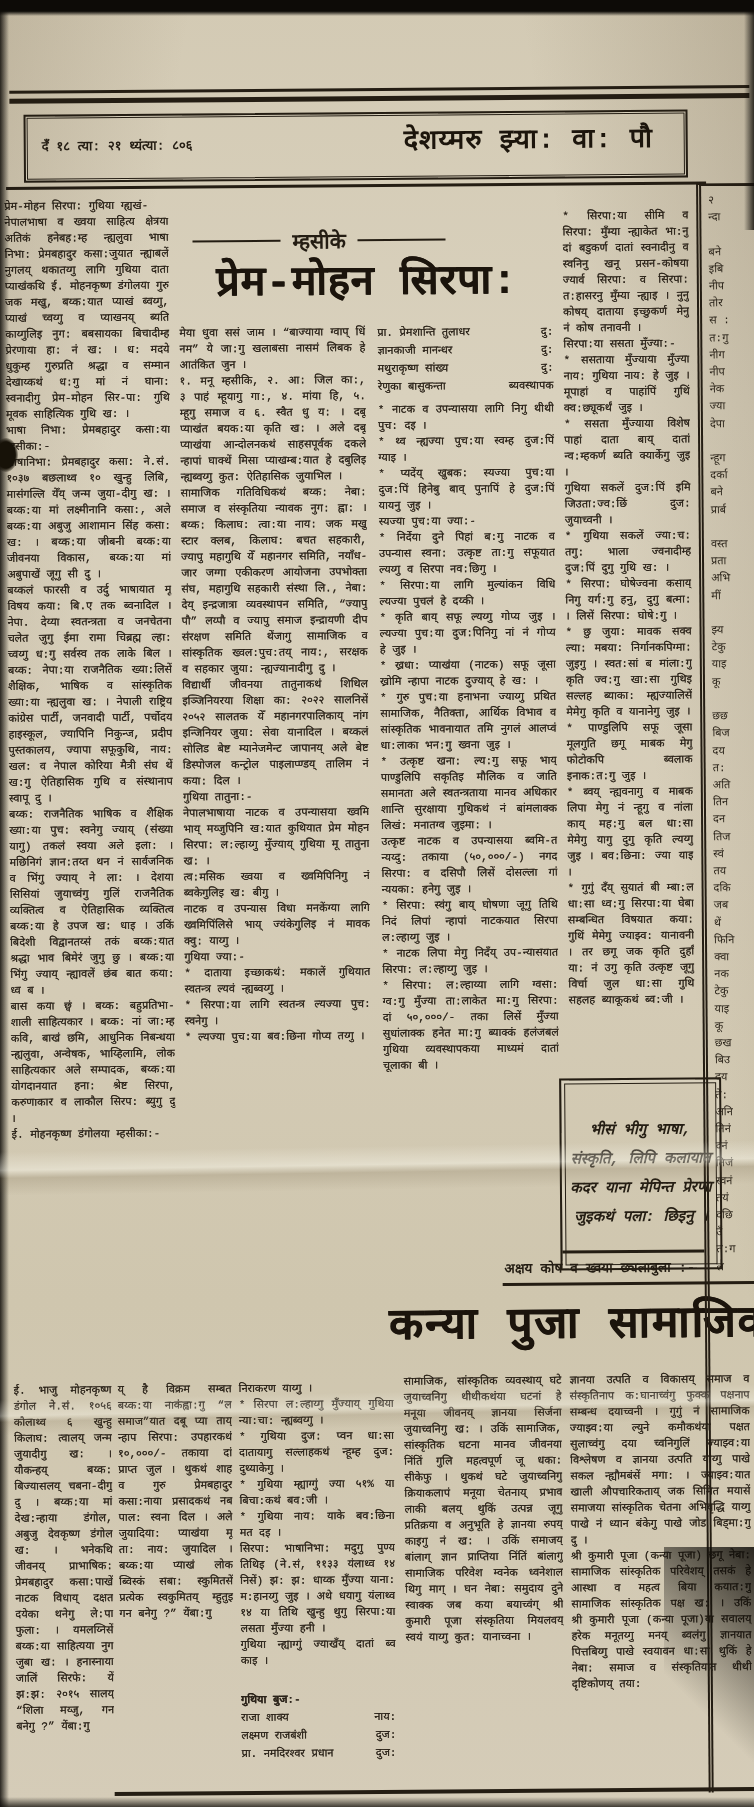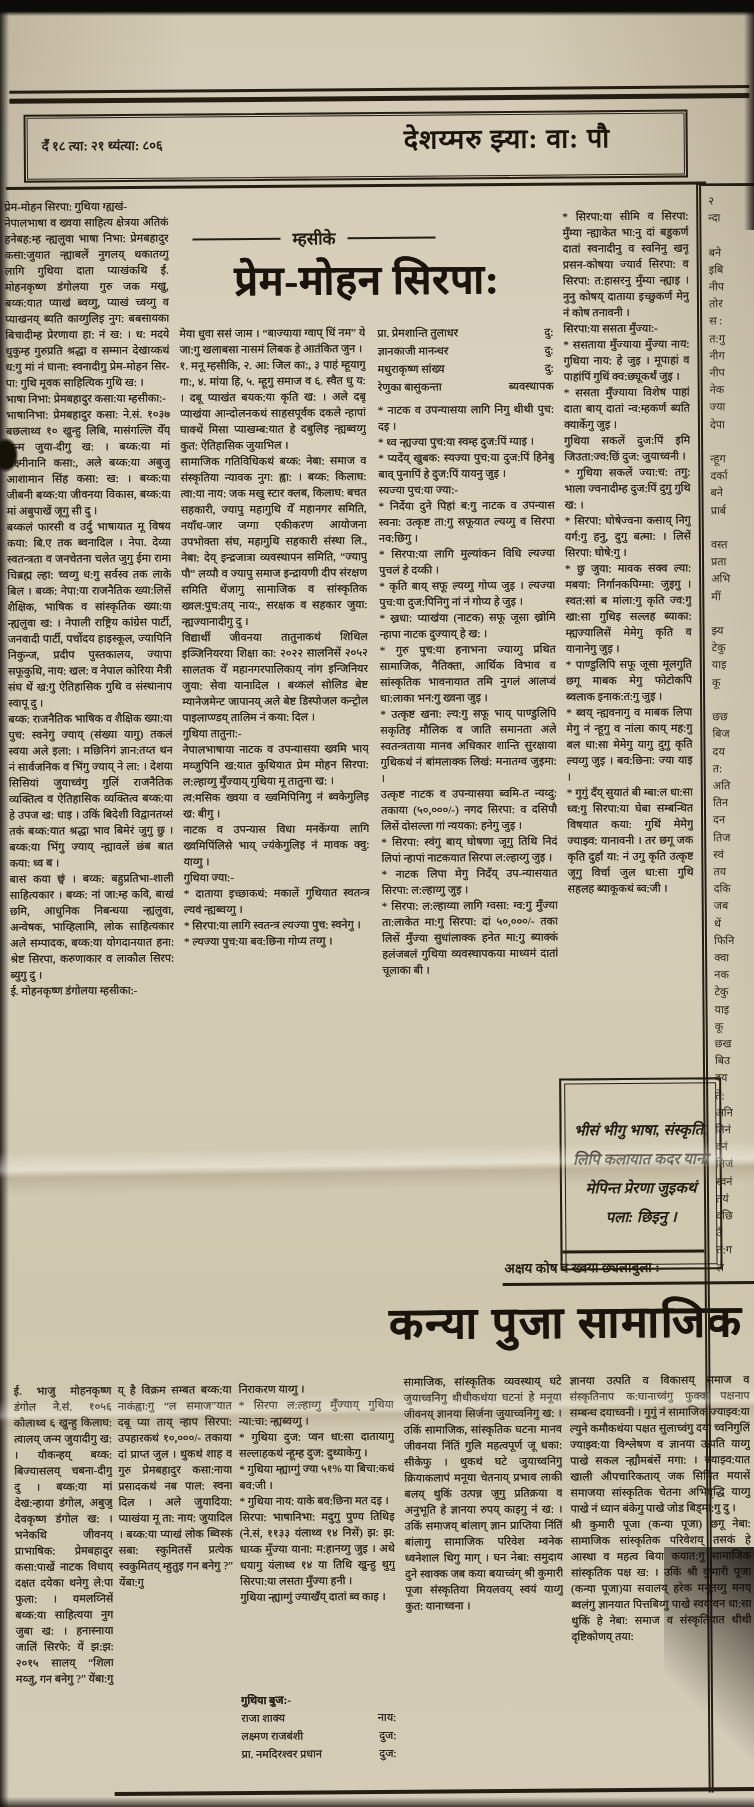--- a/index.html
+++ b/index.html
@@ -1,32 +1,32 @@
 <!DOCTYPE html>
 <html><head>
 <meta charset="utf-8">
 <style>
   html,body{margin:0;padding:0;background:#141009;}
   #stage{position:relative;width:754px;height:1807px;overflow:hidden;
          background:
            linear-gradient(100deg, rgba(120,104,78,.22), rgba(0,0,0,0) 18%),
            linear-gradient(260deg, rgba(110,95,70,.25), rgba(0,0,0,0) 22%),
            linear-gradient(180deg,#d3cab4 0%,#d9d1bd 22%,#d6cdb8 48%,#cfc6ae 72%,#d5ccb8 100%);
-         font-family:Liberation Serif, serif;}
+         font-family:Liberation Mono, monospace;}
   .tilt{position:absolute;inset:0;transform:rotate(-0.45deg);transform-origin:50% 38%;}
   .col{position:absolute;font-size:11px;line-height:16px;color:#2a2218;
        text-align:justify;white-space:pre-line;overflow:hidden;
        text-shadow:0.25px 0 0 rgba(42,34,24,.75);}
   .rule{position:absolute;background:#241d13;}
   .hbox{position:absolute;border:2.5px solid #241d13;box-shadow:inset 0 0 0 1px #d9d1bd, inset 0 0 0 2px #241d13;}
   .edition{position:absolute;font-size:13px;font-weight:bold;color:#241d13;white-space:nowrap;}
   .masthead{position:absolute;font-size:27px;font-weight:bold;color:#1c150c;white-space:nowrap;letter-spacing:1px;}
   .sect{position:absolute;display:flex;align-items:center;gap:12px;color:#241d13;}
   .sect .dash{height:2px;background:#241d13;flex:0 0 88px;}
-  .sect .lbl{font-size:17px;font-weight:bold;white-space:nowrap;}
+  .sect .lbl{font-size:21px;font-weight:bold;white-space:nowrap;}
   .headline1{position:absolute;font-size:41px;font-weight:bold;color:#1b140c;white-space:nowrap;
              text-align:center;letter-spacing:1px;text-shadow:0.6px 0 0 #1b140c;}
   .headline2{position:absolute;font-size:44px;font-weight:bold;color:#1b140c;white-space:nowrap;
              letter-spacing:2px;text-shadow:0.7px 0 0 #1b140c;}
   .kicker{position:absolute;font-size:13.5px;font-weight:bold;color:#241d13;white-space:nowrap;}
   .qbox{position:absolute;border:2.5px solid #241d13;box-shadow:inset 0 0 0 3px #d9d1bd, inset 0 0 0 4px #241d13;
         display:flex;align-items:center;justify-content:center;padding:10px 8px;}
   .qbox .qtext{font-size:15px;line-height:29px;font-weight:bold;font-style:italic;
                text-align:center;color:#241d13;}
   .roster{position:absolute;font-size:11px;line-height:18px;color:#2a2218;overflow:hidden;

